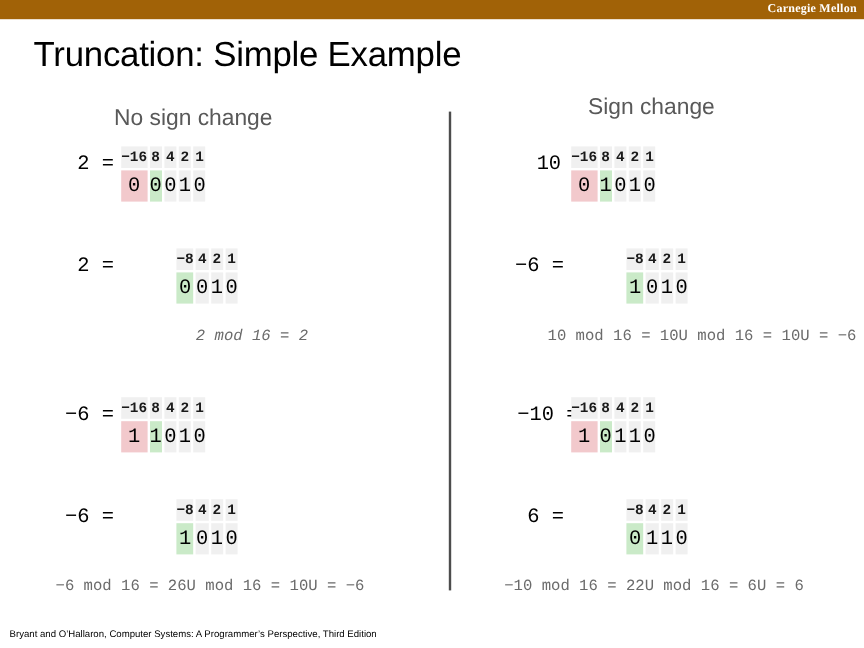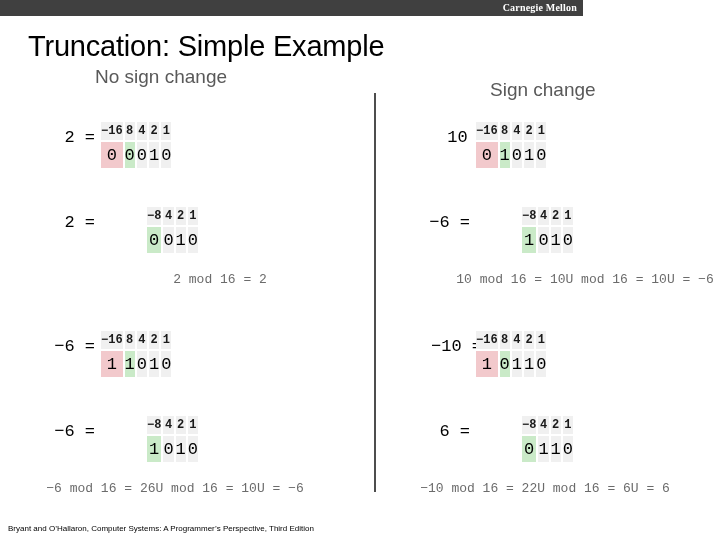--- a/index.html
+++ b/index.html
@@ -12,23 +12,23 @@
     background: #ffffff;
     font-family: "Liberation Sans", sans-serif;
     overflow: hidden;
     position: relative;
   }
 
   
   #cmu-banner {
     position: absolute;
     left: 0; top: 0;
-    width: 583px;
+    width: 720px;
     height: 16px;
-    background: #404040;
+    background: #a16207;
   }
   #cmu-banner-text {
     position: absolute;
     right: 6px;
     top: 1px;
     color: #ffffff;
     font-family: "Liberation Serif", serif;
     font-weight: bold;
     font-size: 10px;
     letter-spacing: 0.2px;
@@ -48,21 +48,21 @@
     white-space: nowrap;
   }
 
   
   .col-heading {
     position: absolute;
     font-size: 19px;
     color: #595959;
     white-space: nowrap;
   }
-  #heading-left  { left: 95px;  top: 66px; }
+  #heading-left  { left: 95px;  top: 88px; }
   #heading-right { left: 490px; top: 79px; }
 
   
   #divider {
     position: absolute;
     left: 374px;
     top: 93px;
     width: 2px;
     height: 399px;
     background: #4d4d4d;
@@ -190,21 +190,21 @@
       <tr class="bits">
         <td class="hl-green">0</td>
         <td>0</td>
         <td>1</td>
         <td>0</td>
       </tr>
     </tbody>
       </table>
   </div>
 
-  <div class="mod-line" style="left:104px; width:232px; top:152px;">2 mod 16 = 2</div>
+  <div class="mod-line" style="left:94px; width:232px; top:152px;font-style:italic;">2 mod 16 = 2</div>
 </div>
 
 <div class="block" style="left:375px; top:120px;">
 
   <div class="row-label" style="left:0px; width:95px; top:8px;padding-left:18px;">10 =</div>
 
   <div style="position:absolute; left:99px; top:0px;">
     <table class="btable">
       <tbody>
           <tr class="weights">

